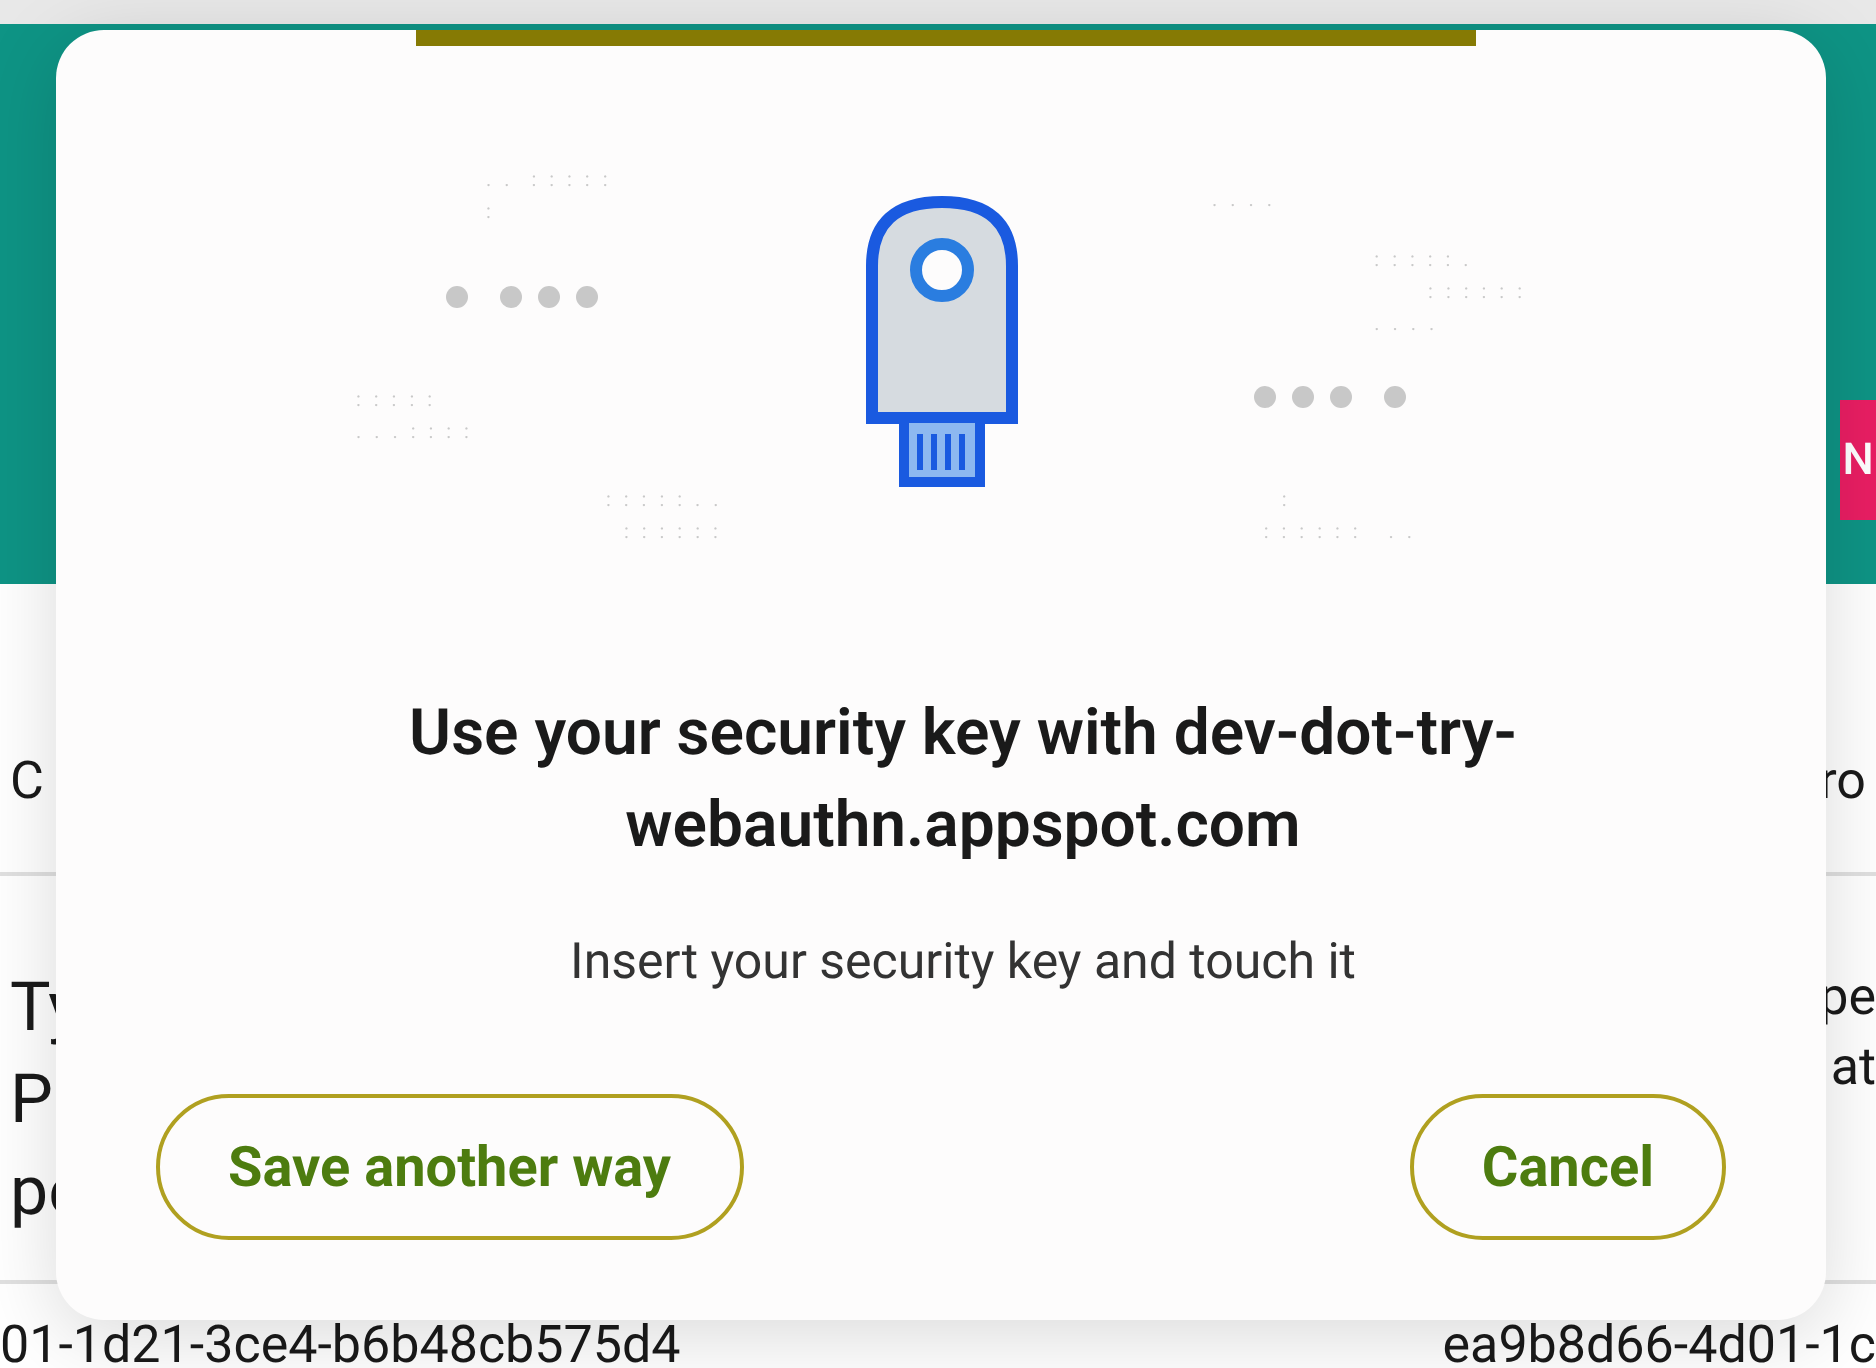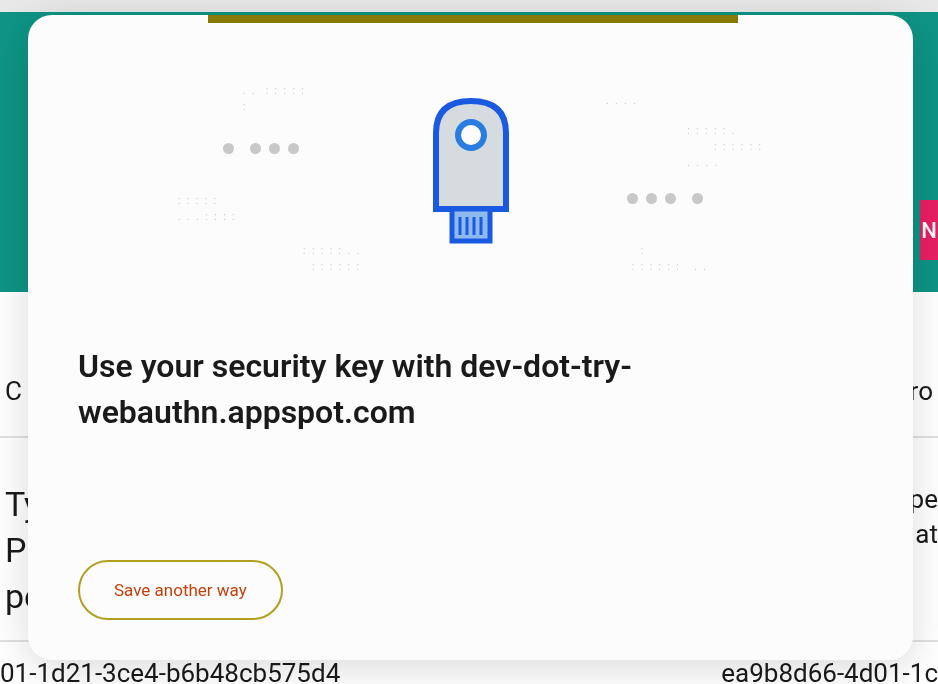--- a/index.html
+++ b/index.html
@@ -207,20 +207,21 @@
       right: 205px;
     }
     .security-key-svg {
       width: 110px;
       height: 160px;
       position: relative;
       z-index: 2;
     }
     .dialog-content {
       padding: 40px 28px 0 50px;
+      text-align: center;
     }
     .dialog-title {
       font-size: 32px;
       font-weight: 600;
       color: #1a1a1a;
       line-height: 1.45;
       margin-bottom: 28px;
     }
     .dialog-subtitle {
       font-size: 25px;
@@ -233,23 +234,23 @@
       bottom: 40px;
       left: 50px;
       right: 50px;
       display: flex;
       justify-content: space-between;
       align-items: center;
     }
     .btn {
       border: 2px solid #b0a020;
       background: transparent;
-      color: #c2410c;
-      font-size: 17px;
-      font-weight: 400;
+      color: #4d7c0f;
+      font-size: 28px;
+      font-weight: 700;
       padding: 18px 34px;
       border-radius: 40px;
       cursor: pointer;
       font-family: inherit;
     }
   </style>
 </head>
 <body>
 
 <div class="backdrop">
@@ -311,18 +312,20 @@
       <rect x="36" y="116" width="38" height="32" fill="#8db8f0" stroke="#1a5ae0" stroke-width="5"></rect>
       <line x1="44" y1="124" x2="44" y2="142" stroke="#1a5ae0" stroke-width="3"></line>
       <line x1="51" y1="124" x2="51" y2="142" stroke="#1a5ae0" stroke-width="3"></line>
       <line x1="58" y1="124" x2="58" y2="142" stroke="#1a5ae0" stroke-width="3"></line>
       <line x1="65" y1="124" x2="65" y2="142" stroke="#1a5ae0" stroke-width="3"></line>
     </svg>
   </div>
 
   <div class="dialog-content">
     <h1 class="dialog-title">Use your security key with dev-dot-try-webauthn.appspot.com</h1>
+    <p class="dialog-subtitle">Insert your security key and touch it</p>
   </div>
 
   <div class="dialog-actions">
     <button class="btn">Save another way</button>
+    <button class="btn">Cancel</button>
   </div>
 </div>
 
 </body></html>

